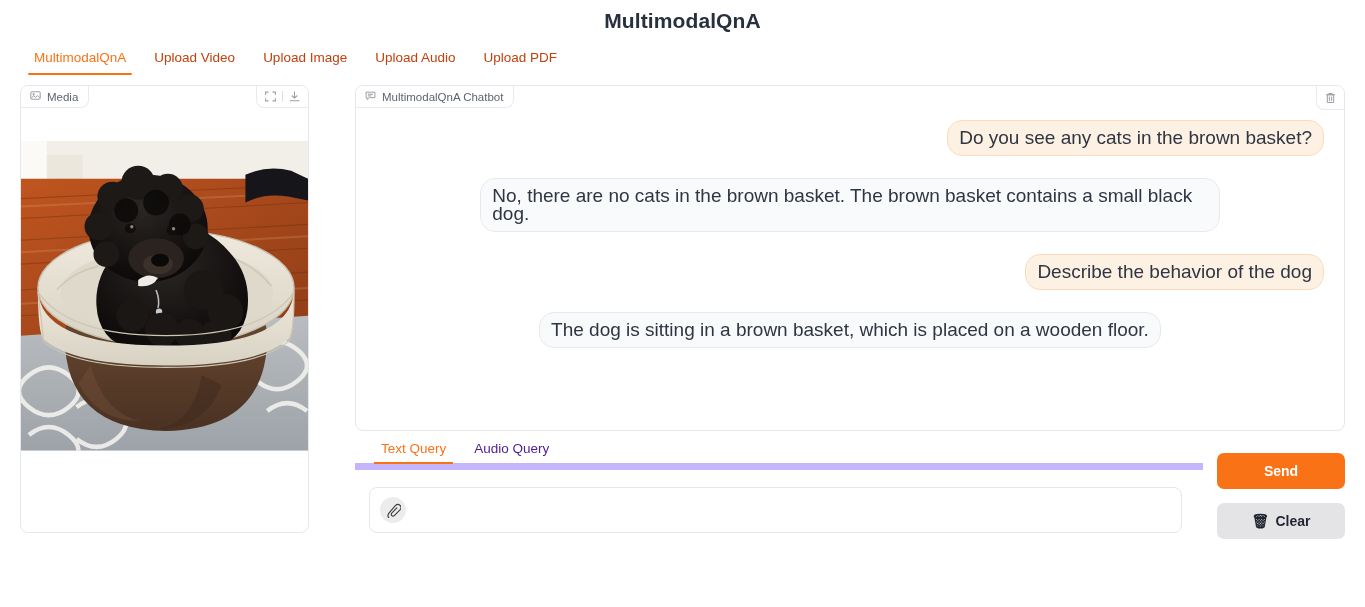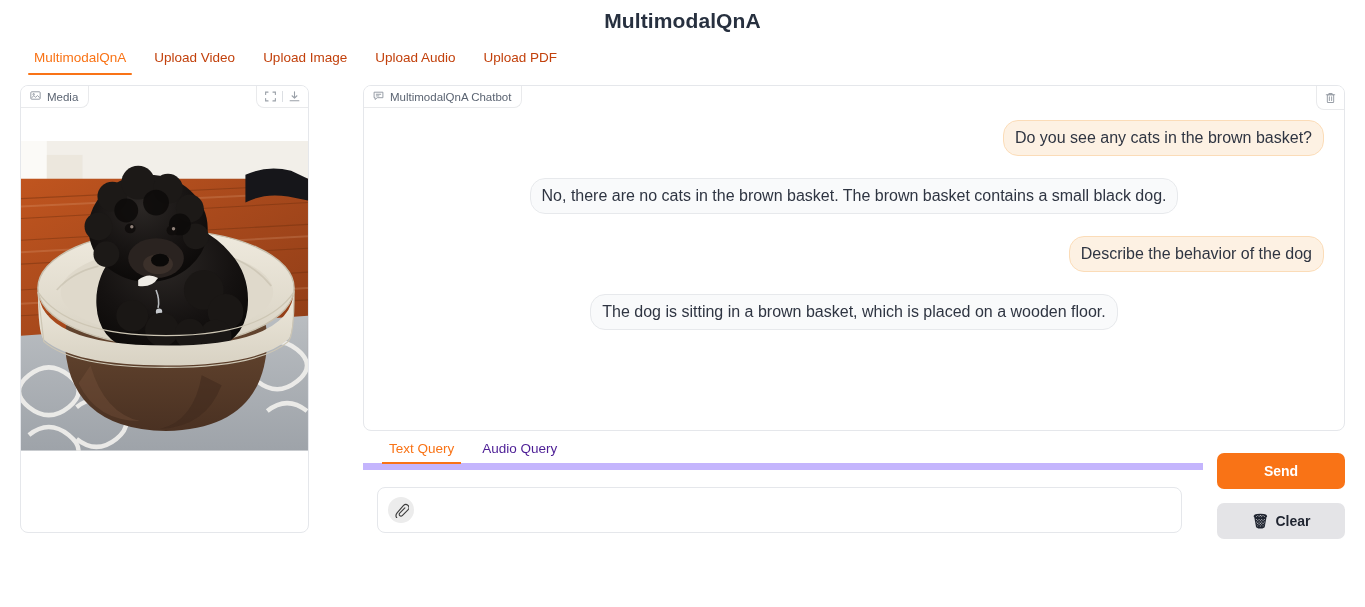--- a/index.html
+++ b/index.html
@@ -49,21 +49,21 @@
     left: 8px; right: 8px; bottom: 0;
     height: 2px;
     background: #f97316;
     border-radius: 2px;
   }
 
   
   #main {
     display: flex;
     padding: 10px 20px 0 20px;
-    gap: 14px;
+    gap: 6px;
     height: 470px;
   }
 
   
   #media-panel {
     width: 289px;
     flex: 0 0 289px;
     border: 1px solid #e5e7eb;
     border-radius: 8px;
     background: #fff;
@@ -149,21 +149,21 @@
     padding: 34px 20px 10px 20px;
     display: flex; flex-direction: column;
     gap: 22px;
     height: 100%;
     overflow-y: auto;
   }
   .msg-row { display: flex; }
   .msg-row.user { justify-content: flex-end; }
   .msg-row.bot { justify-content: center; }
   .bubble {
-    font-size: 16px;
+    font-size: 19px;
     line-height: 18px;
     padding: 8px 11px;
     border-radius: 15px;
     max-width: 78%;
   }
   .bubble.user {
     background: #fdf1e3;
     border: 1px solid #fbdcb8;
     color: #2f3542;
   }

